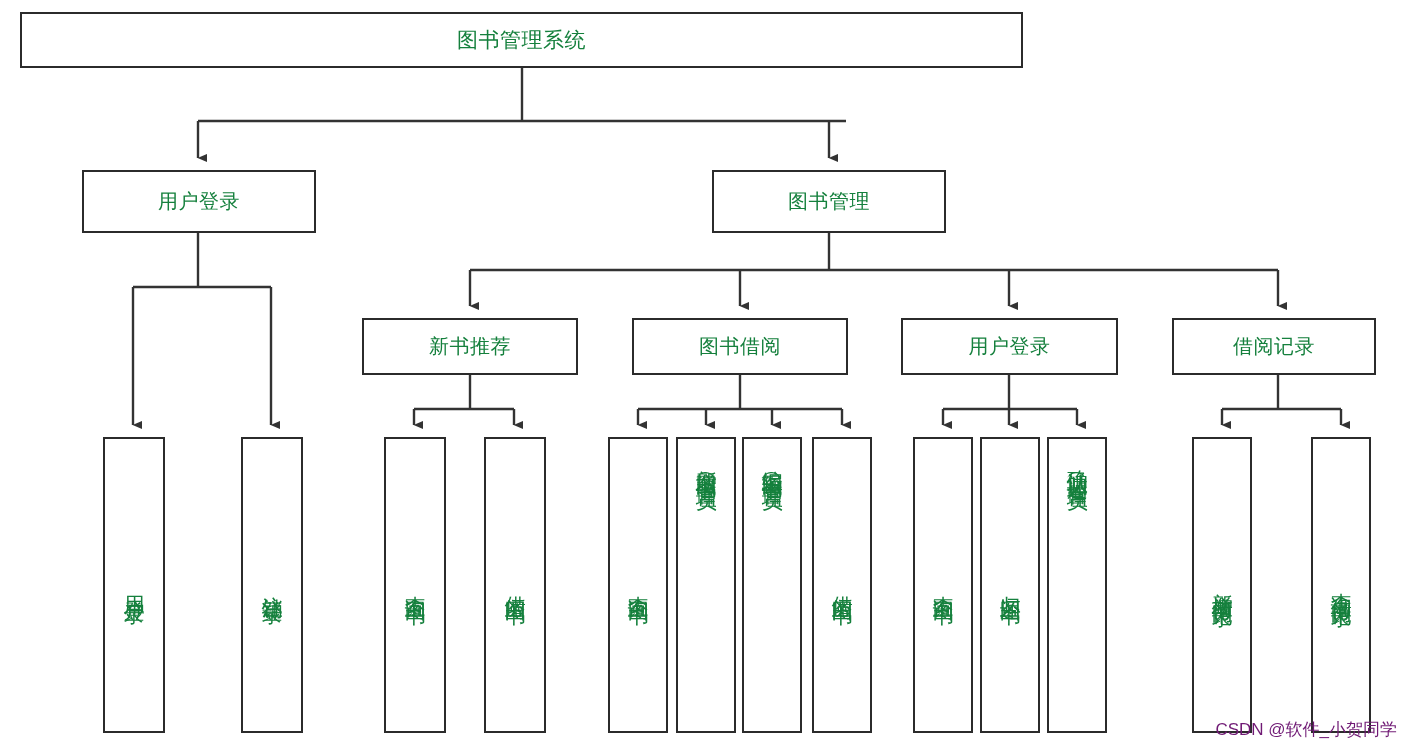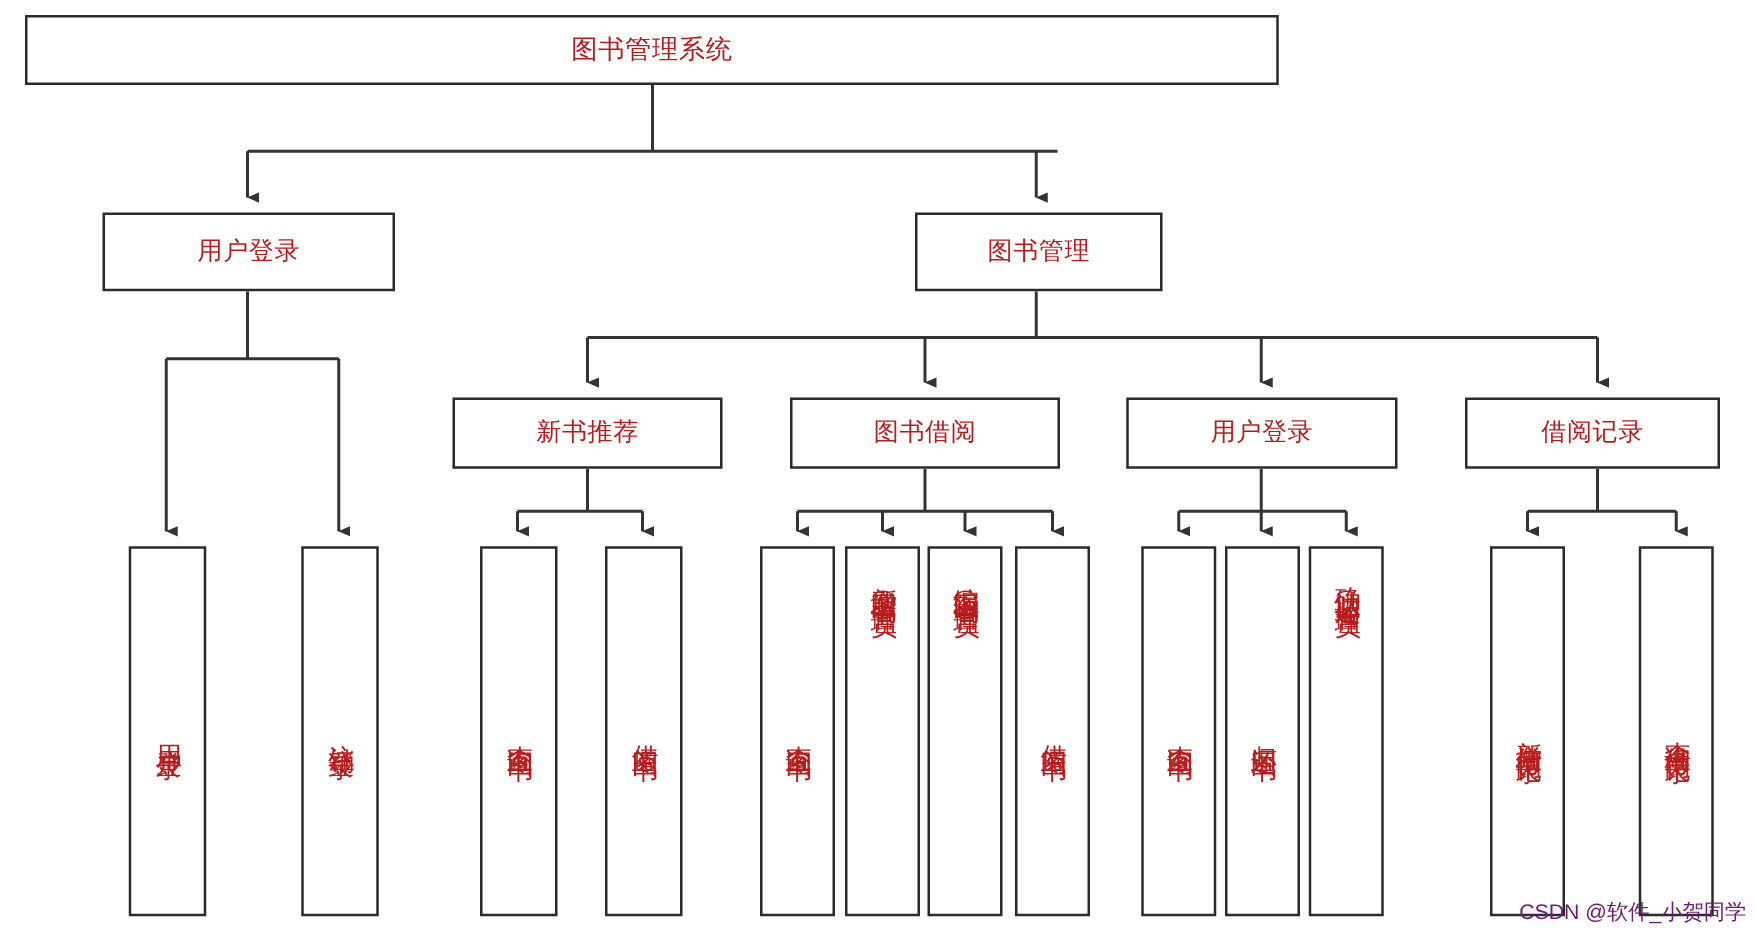--- a/index.html
+++ b/index.html
@@ -16,21 +16,21 @@
   .node{
     position:absolute;
     box-sizing:border-box;
     background:#ffffff;
     border:2px solid #2b2b2b;
     display:flex;
     align-items:center;
     justify-content:center;
   }
   .node-label{
-    color:#b91c1c;
+    color:#15803d;
     line-height:1.08;
     white-space:nowrap;
     letter-spacing:0.5px;
   }
 
   
   .lvl1{}
   .lvl1 .node-label{font-size:21px;}
 
   
@@ -121,21 +121,21 @@
   </svg>
 
   <div class="node lvl1" style="left:20px;top:12px;width:1003px;height:56px;">
     <span class="node-label">图书管理系统</span>
   </div>
 
   <div class="node lvl2" style="left:82px;top:170px;width:234px;height:63px;">
     <span class="node-label">用户登录</span>
   </div>
 
-  <div class="node lvl2" style="left:732px;top:170px;width:198px;height:63px;">
+  <div class="node lvl2" style="left:712px;top:170px;width:234px;height:63px;">
     <span class="node-label">图书管理</span>
   </div>
 
   <div class="node lvl3" style="left:362px;top:318px;width:216px;height:57px;">
     <span class="node-label">新书推荐</span>
   </div>
 
   <div class="node lvl3" style="left:632px;top:318px;width:216px;height:57px;">
     <span class="node-label">图书借阅</span>
   </div>

